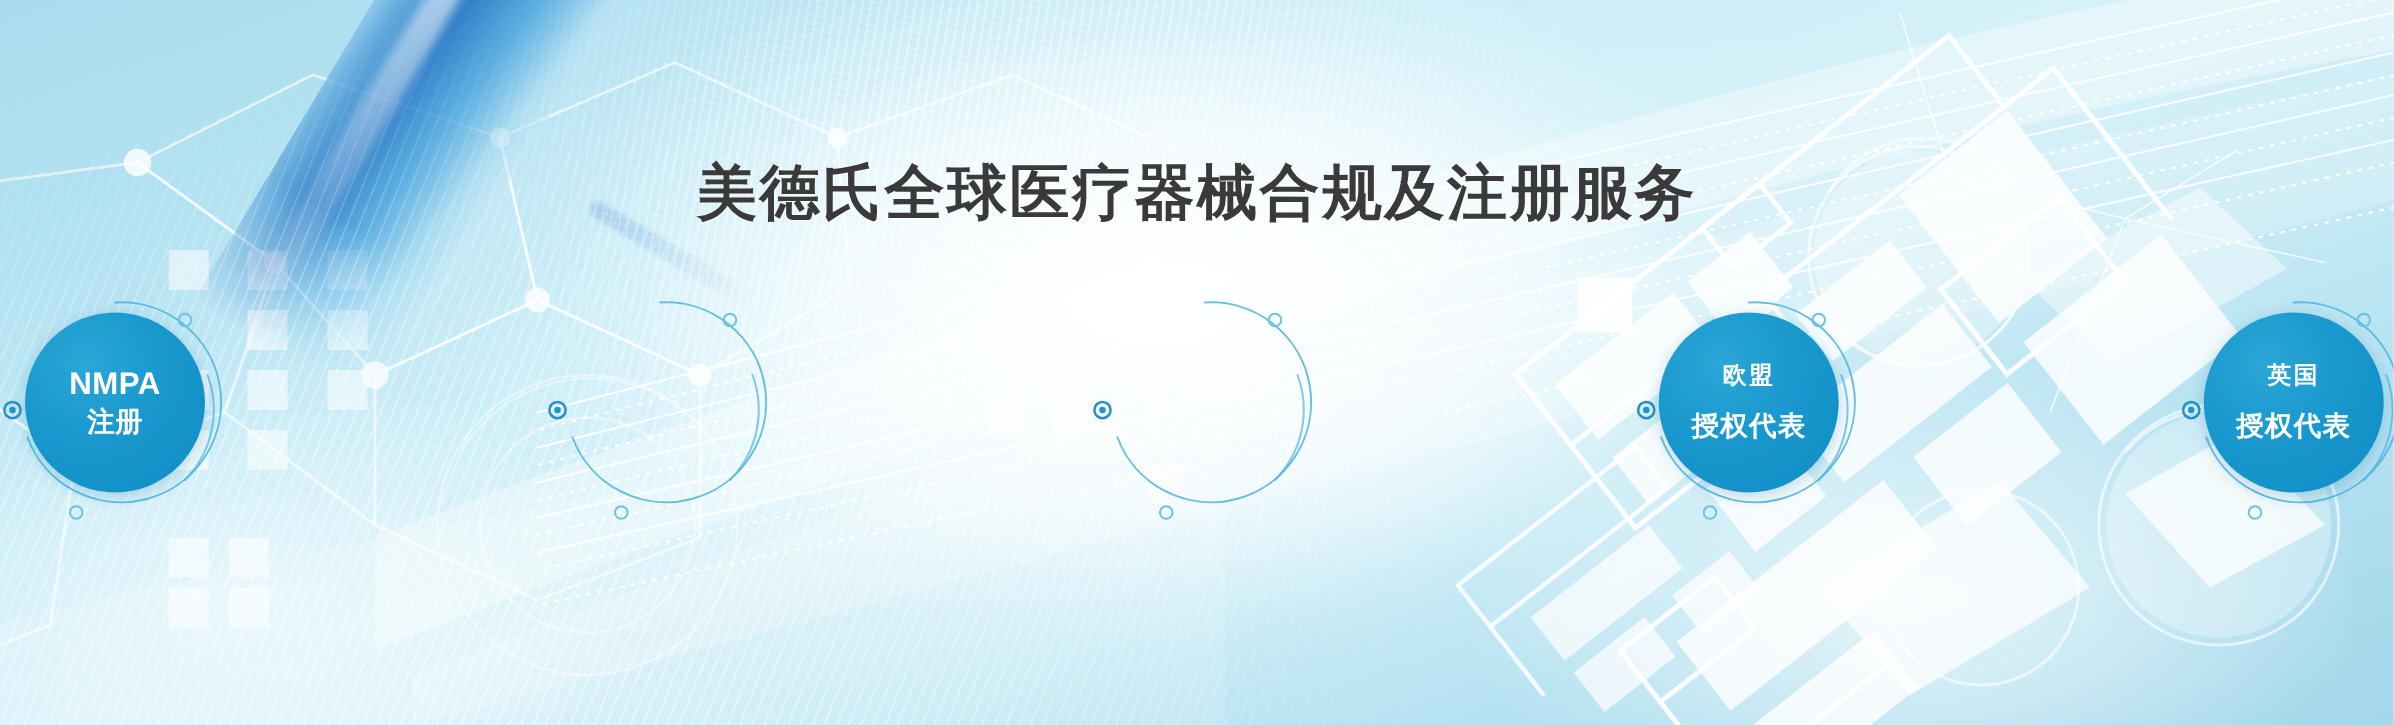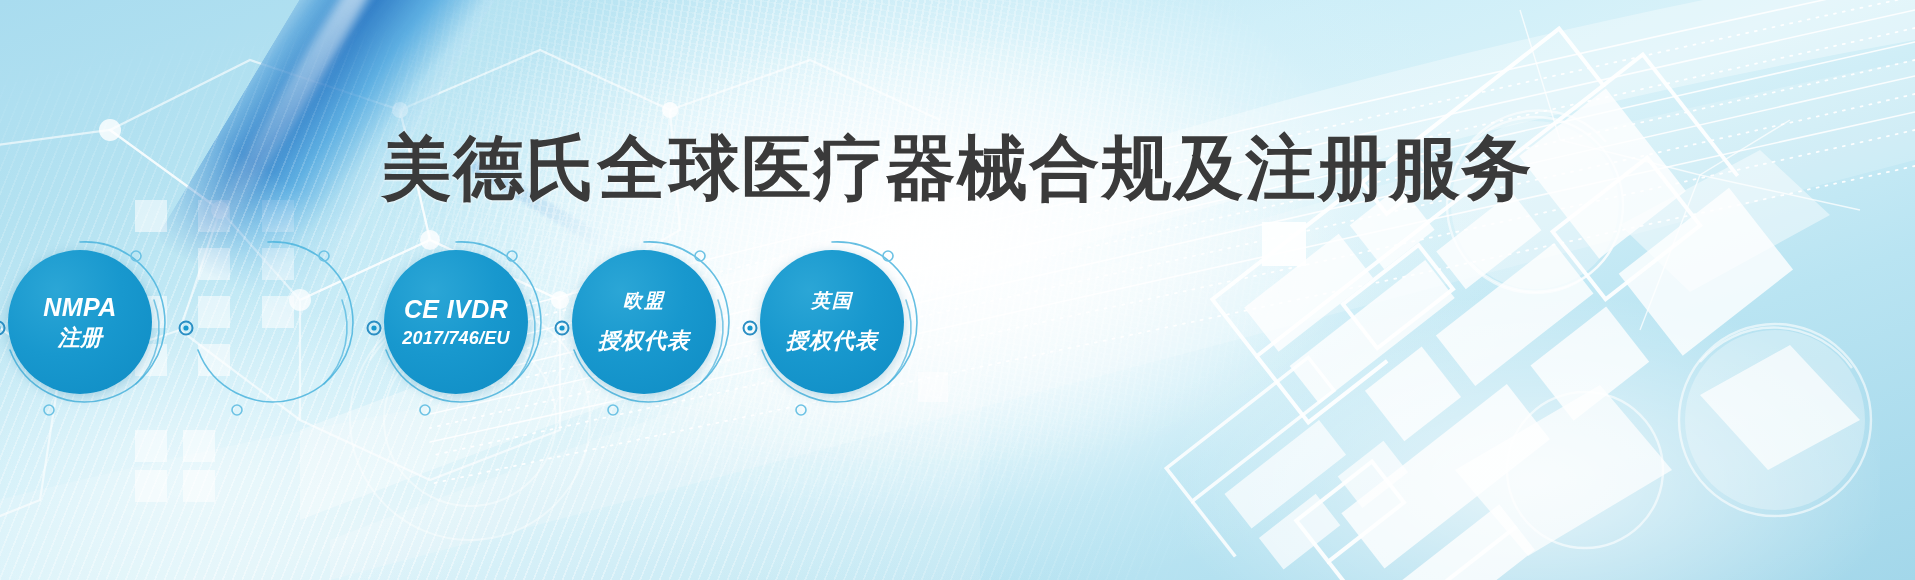--- a/index.html
+++ b/index.html
@@ -112,38 +112,38 @@
 
   
   .title {
     position: absolute;
     left: 0;
     right: 0;
     top: 122px;
     text-align: center;
     font-family: "DejaVu Serif", "Liberation Serif", serif;
     font-weight: 700;
-    font-size: 70px;
+    font-size: 48px;
     letter-spacing: 2px;
     color: #3a3a3a;
     text-shadow: 0 1px 2px rgba(255,255,255,0.75);
     white-space: nowrap;
   }
 
   
   .badges {
     position: absolute;
     left: 0;
     right: 0;
     top: 242px;
     display: flex;
-    justify-content: flex-start;
+    justify-content: space-between;
     align-items: flex-start;
     gap: 28px;
-    font-style: italic;
+    padding-left: 12px;
   }
   .badge {
     position: relative;
     width: 160px;
     height: 160px;
     flex: 0 0 auto;
   }
   .badge .ring {
     position: absolute;
     left: -14px;
@@ -398,24 +398,20 @@
       <div class="ring">
         <svg width="188" height="188" viewBox="0 0 188 188" aria-hidden="true">
           <path d="M94 14 A80 80 0 1 1 24 122" fill="none" stroke="#4bb4dd" stroke-width="1.6" stroke-linecap="round" opacity=".85"></path>
           <path d="M168 72 A80 80 0 0 1 150 156" fill="none" stroke="#4bb4dd" stroke-width="1.6" stroke-linecap="round" opacity=".7"></path>
           <circle cx="12" cy="100" r="6.5" fill="none" stroke="#2b8fc4" stroke-width="2"></circle>
           <circle cx="12" cy="100" r="2.6" fill="#1898ce"></circle>
           <circle cx="150" cy="28" r="5" fill="none" stroke="#6cc2e4" stroke-width="1.6"></circle>
           <circle cx="63" cy="182" r="5" fill="none" stroke="#6cc2e4" stroke-width="1.6"></circle>
         </svg>
       </div>
-      <div class="disc latin mono">
-        <span class="l1">CE IVDR</span>
-        <span class="l2">2017/746/EU</span>
-      </div>
     </div>
 
     <div class="badge">
       <div class="ring">
         <svg width="188" height="188" viewBox="0 0 188 188" aria-hidden="true">
           <path d="M94 14 A80 80 0 1 1 24 122" fill="none" stroke="#4bb4dd" stroke-width="1.6" stroke-linecap="round" opacity=".85"></path>
           <path d="M168 72 A80 80 0 0 1 150 156" fill="none" stroke="#4bb4dd" stroke-width="1.6" stroke-linecap="round" opacity=".7"></path>
           <circle cx="12" cy="100" r="6.5" fill="none" stroke="#2b8fc4" stroke-width="2"></circle>
           <circle cx="12" cy="100" r="2.6" fill="#1898ce"></circle>
           <circle cx="150" cy="28" r="5" fill="none" stroke="#6cc2e4" stroke-width="1.6"></circle>

